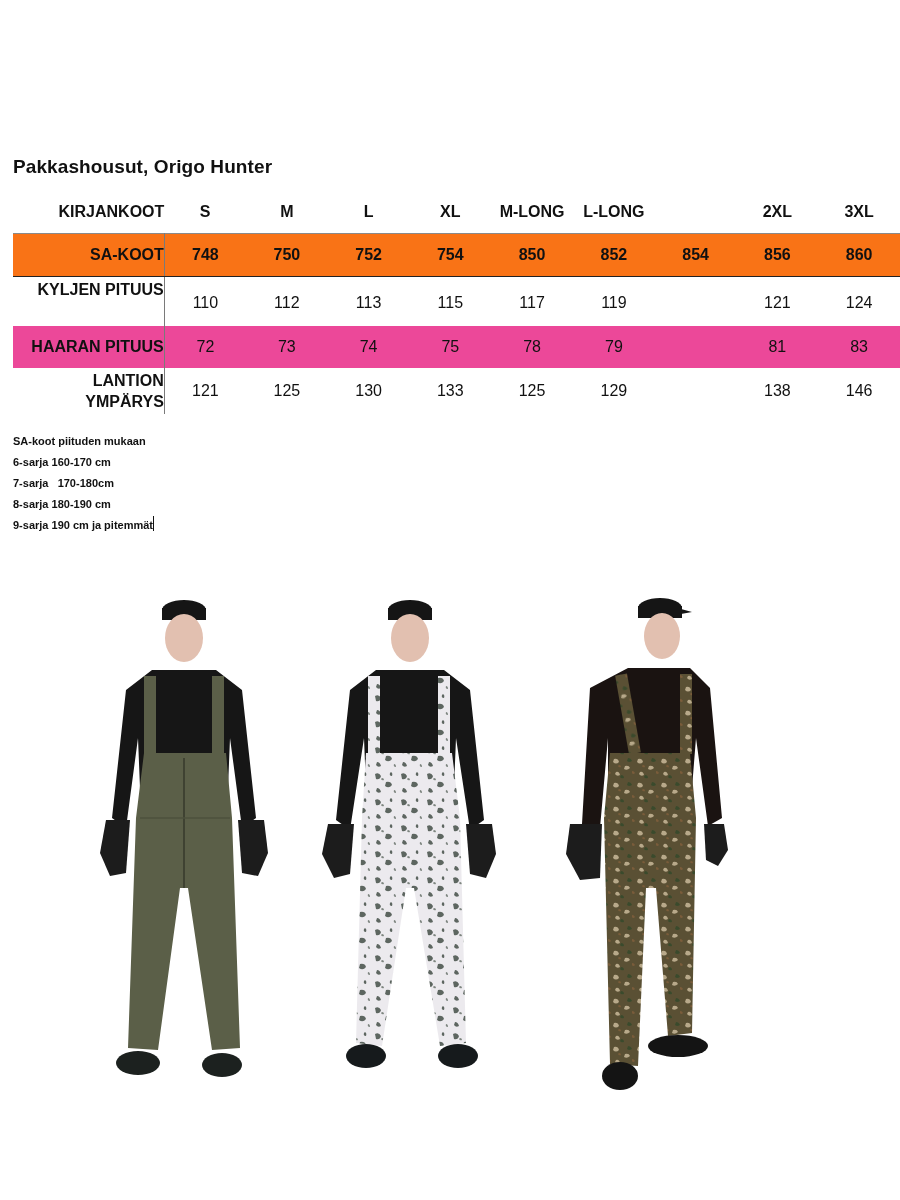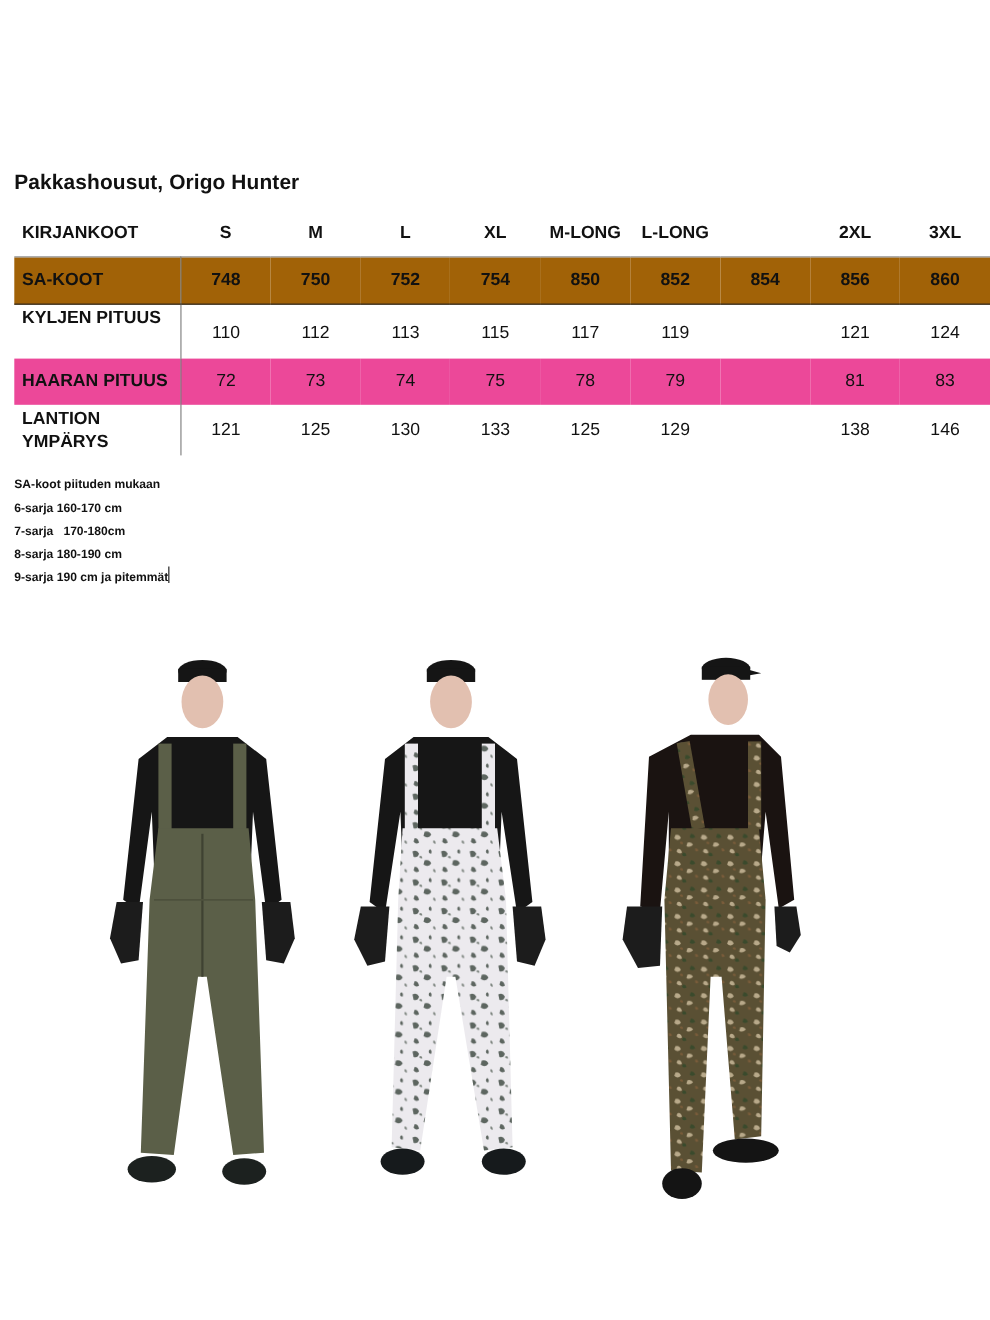--- a/index.html
+++ b/index.html
@@ -13,27 +13,27 @@
       font-size: 19px; font-weight: bold; letter-spacing: 0.1px;
     }
     .size-table {
       position: absolute; left: 13px; top: 190px; width: 887px;
       border-collapse: collapse; font-size: 16px;
     }
     .size-table td {
       padding: 0; text-align: center; vertical-align: middle;
     }
     .size-table td.label {
-      text-align: left; padding-left: 7px; font-weight: bold; width: 144px;
+      text-align: right; padding-left: 7px; font-weight: bold; width: 144px;
       border-right: 1px solid #7a7a7a;
     }
     .size-table tr.hdr td { height: 43px; font-weight: bold; }
     .size-table tr.hdr td.label { border-right: none; }
     .size-table tr.sa td {
-      height: 42px; font-weight: bold; background: #a16207;
+      height: 42px; font-weight: bold; background: #f97316;
       border-top: 1px solid #8a8a8a; border-bottom: 1px solid #222222;
     }
     .size-table tr.sa td.label { border-right: 1px solid #7a7a7a; }
     .size-table tr.kyl td { height: 45px; padding-top: 2px; }
     .size-table tr.kyl td.label { vertical-align: top; padding-top: 4px; margin-left: 27px; }
     .size-table tr.haa td { height: 42px; background: #ec4899; }
     .size-table tr.lan td { height: 46px; }
     .size-table tr.lan td.label { line-height: 21px; }
     .col-val { width: 82px; }
 

